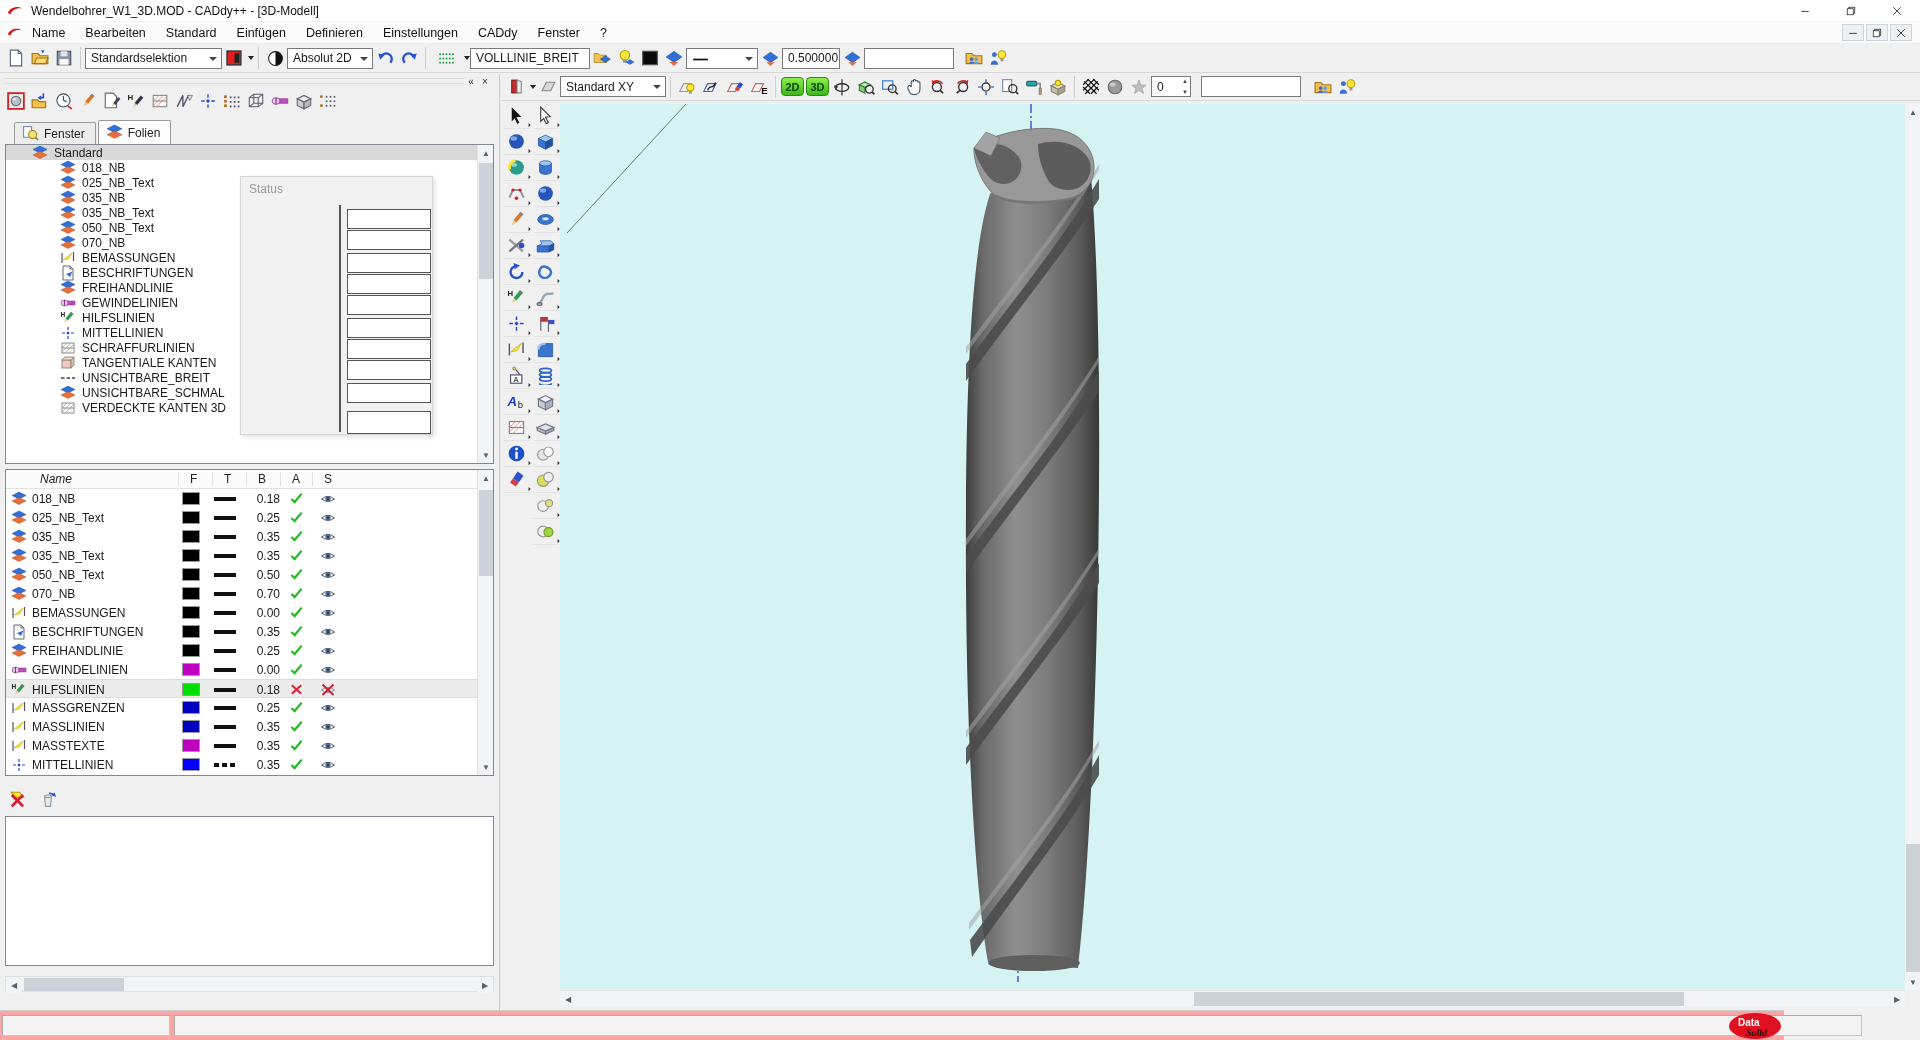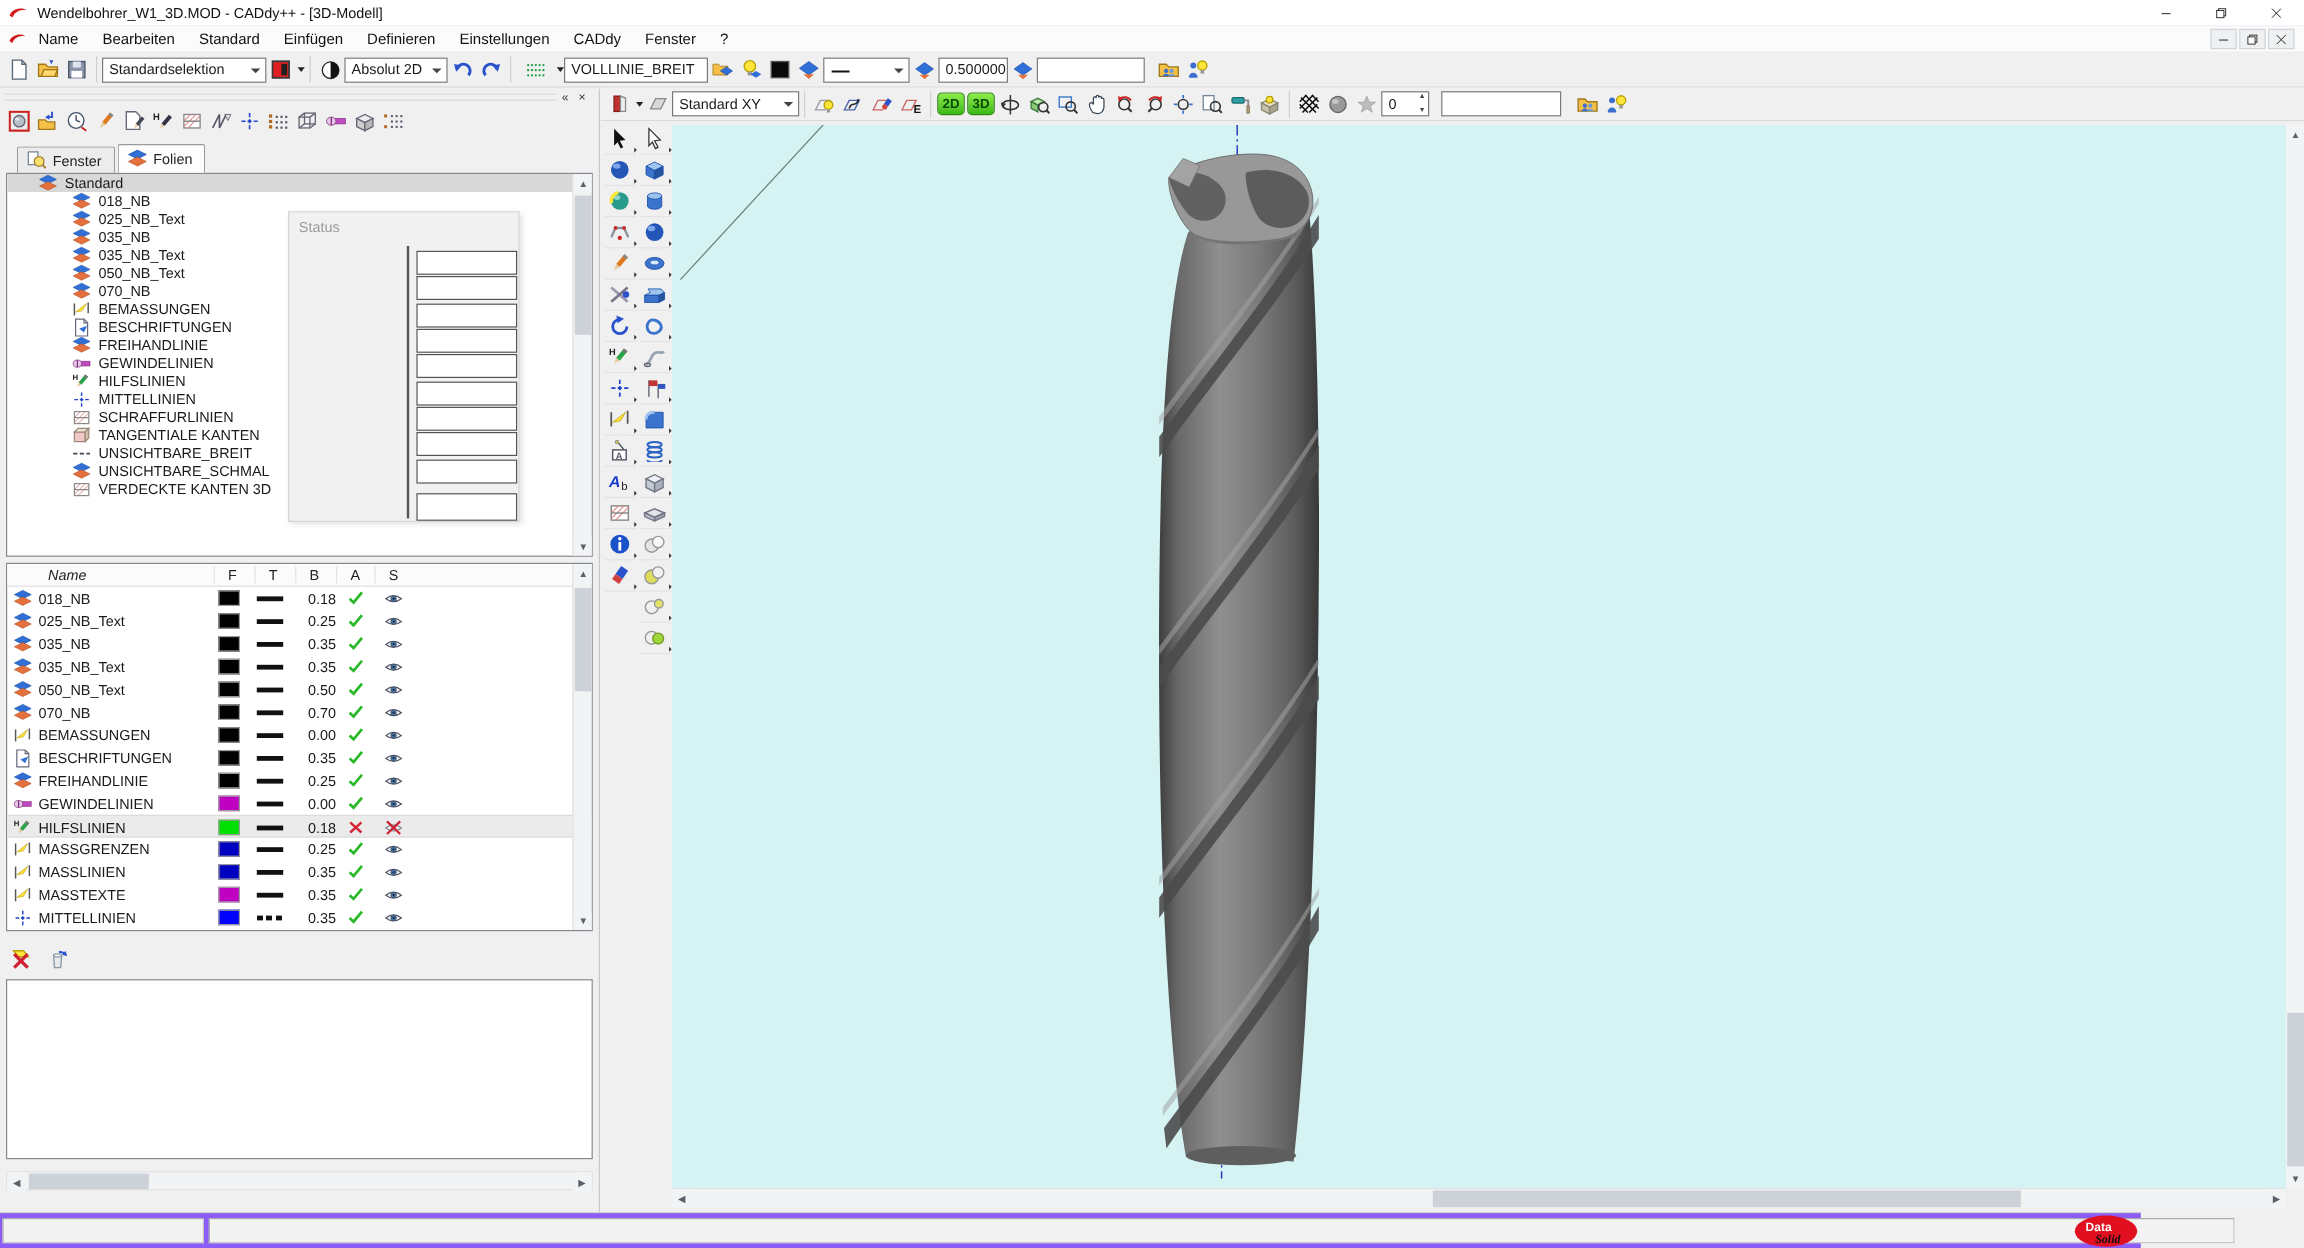--- a/index.html
+++ b/index.html
@@ -103,21 +103,21 @@
     border-bottom:1px solid #e3e3e3; position:relative; }
   .vcell .subarrow { position:absolute; right:1px; bottom:1px; width:0; height:0;
     border-left:3px solid transparent; border-top:3px solid transparent; border-bottom:3px solid #333;
     transform:rotate(-45deg); }
   #viewport { position:absolute; left:560px; top:104px; width:1345px; height:886px; overflow:hidden; }
   #vp-vscroll { position:absolute; left:1905px; top:104px; width:15px; height:886px; background:#f2f3f5; }
   #vp-hscroll { position:absolute; left:560px; top:990px; width:1345px; height:17px; background:#f2f3f5;
     border-top:1px solid #e2e2e2; }
 
   
-  #statusbar { position:absolute; left:0; top:1010px; width:1784px; height:30px; background:#8b5cf6;
+  #statusbar { position:absolute; left:0; top:1010px; width:1784px; height:30px; background:#fca5a5;
     border-top:1px solid #cfcfcf; }
   .sseg { position:absolute; top:4px; height:21px; border:1px solid #c6c6c6;
     border-top-color:#ababab; border-left-color:#ababab; background:#f3f3f3; }
   #logo { position:absolute; right:2px; top:1px; width:54px; height:28px; z-index:3; }
 </style>
 </head>
 <body>
 
 <div id="app">
 

